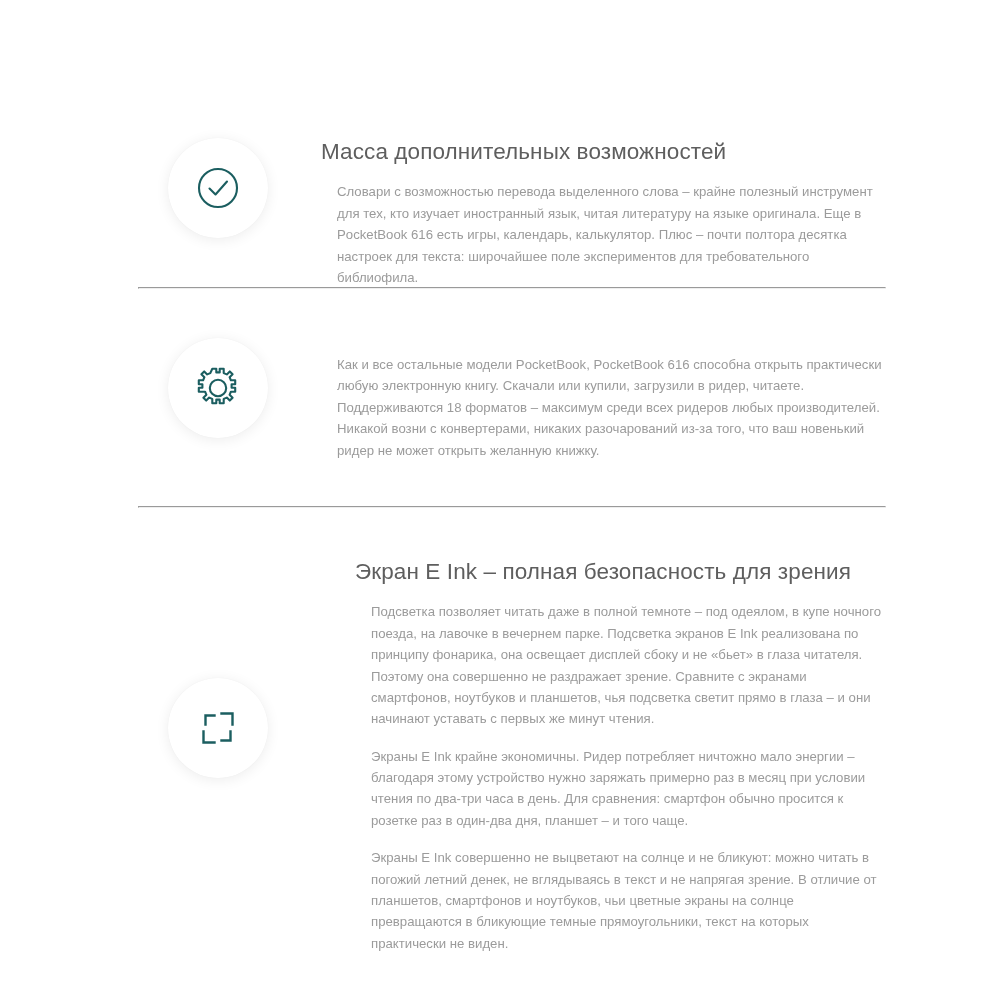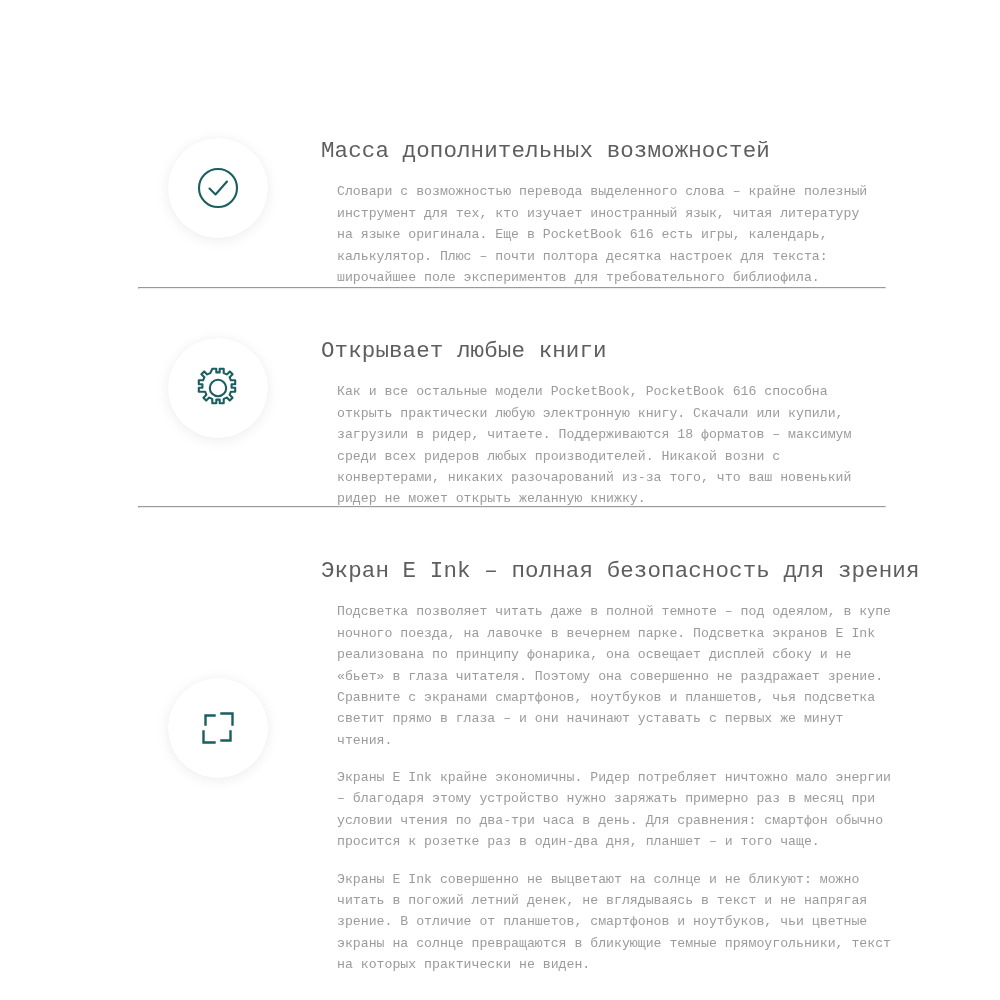--- a/index.html
+++ b/index.html
@@ -45,21 +45,20 @@
     justify-content: center;
   }
 
   .icon-badge svg { display: block; }
 
   .text-col {
     flex: 1 1 auto;
     padding-left: 23px;
     padding-right: 0;
     max-width: 612px;
-    font-family: Liberation Mono, monospace;
   }
 
   .feature-title {
     font-size: 22.5px;
     font-weight: 300;
     color: #5e5e5e;
     letter-spacing: 0.1px;
     line-height: 1.22;
     margin-bottom: 9px;
     white-space: nowrap;
@@ -80,21 +79,21 @@
     position: absolute;
     left: 138px;
     width: 748px;
     height: 1px;
     background: #ededed;
   }
 
   
   #feature-1 { top: 138px; left: 138px; width: 760px; }
   #feature-2 { top: 338px; left: 138px; width: 760px; }
-  #feature-3 { top: 558px; left: 138px; width: 760px; }
+  #feature-3 { top: 558px; left: 138px; width: 760px; gap: 34px; }
 
   #divider-1 { top: 287px; }
   #divider-2 { top: 506px; }
 
   
   #feature-3 .icon-col {
     align-self: flex-start;
     padding-top: 120px;
   }
 </style>
@@ -136,21 +135,20 @@
                      l3.0 3.0 l-2.8 2.8 l-3.0 -3.0 l-3.1 1.3 v4.3
                      h-4.0 v-3.6 h-3.4 v3.6 h-4.0 v-4.3 l-3.1 -1.3
                      l-3.0 3.0 l-2.8 -2.8 l3.0 -3.0 l-1.3 -3.1
                      H6.8 v-4.0 h3.6 v-3.4 H6.8 v-4.0 h4.3 l1.3 -3.1
                      l-3.0 -3.0 l2.8 -2.8 l3.0 3.0 l3.1 -1.3 Z"></path>
           </svg>
         </span>
       </div>
     </div>
     <div class="text-col">
-      <h2 class="feature-title">Открывает любые книги</h2>
       <div class="feature-body">
         <p>Как и все остальные модели PocketBook, PocketBook 616 способна открыть практически любую электронную книгу. Скачали или купили, загрузили в ридер, читаете. Поддерживаются 18 форматов – максимум среди всех ридеров любых производителей. Никакой возни с конвертерами, никаких разочарований из-за того, что ваш новенький ридер не может открыть желанную книжку.</p>
       </div>
     </div>
   </section>
 
   <hr class="divider" id="divider-2">
 
   <section class="feature" id="feature-3">
     <div class="icon-col">

